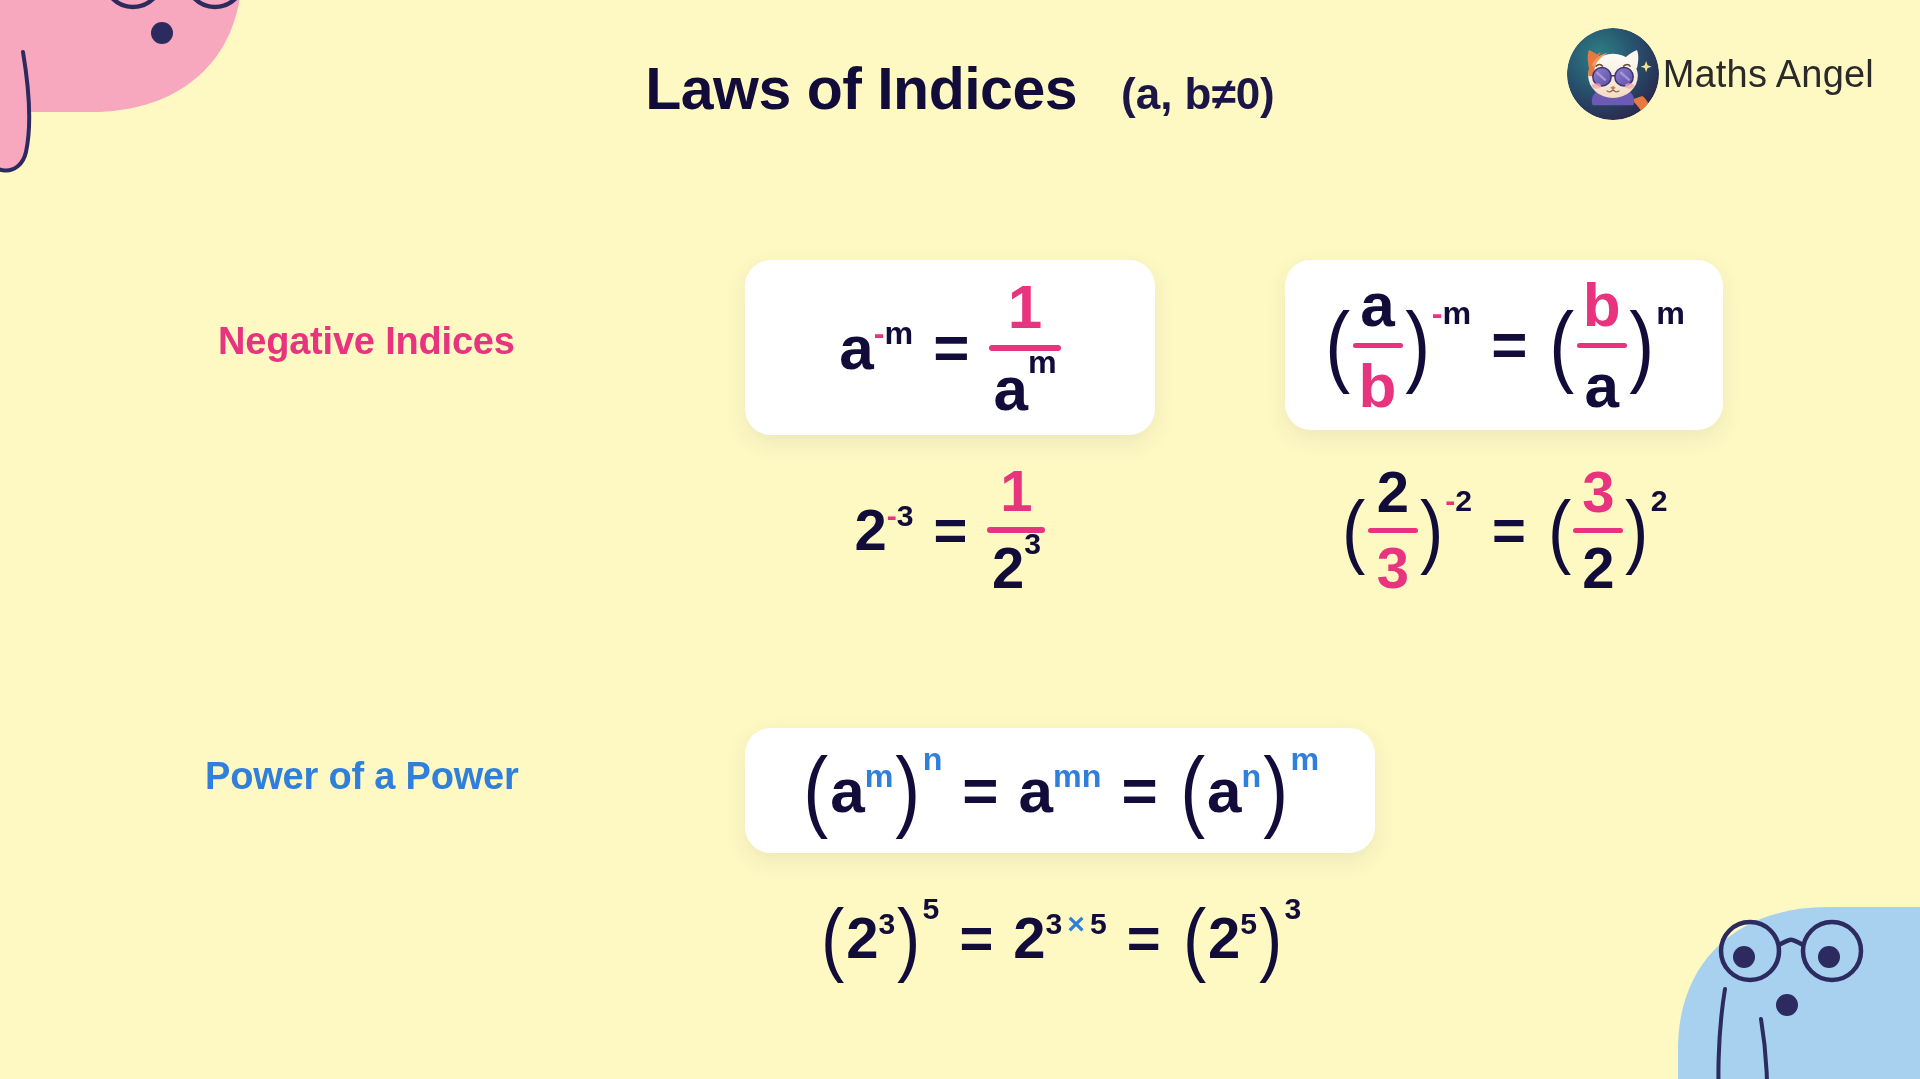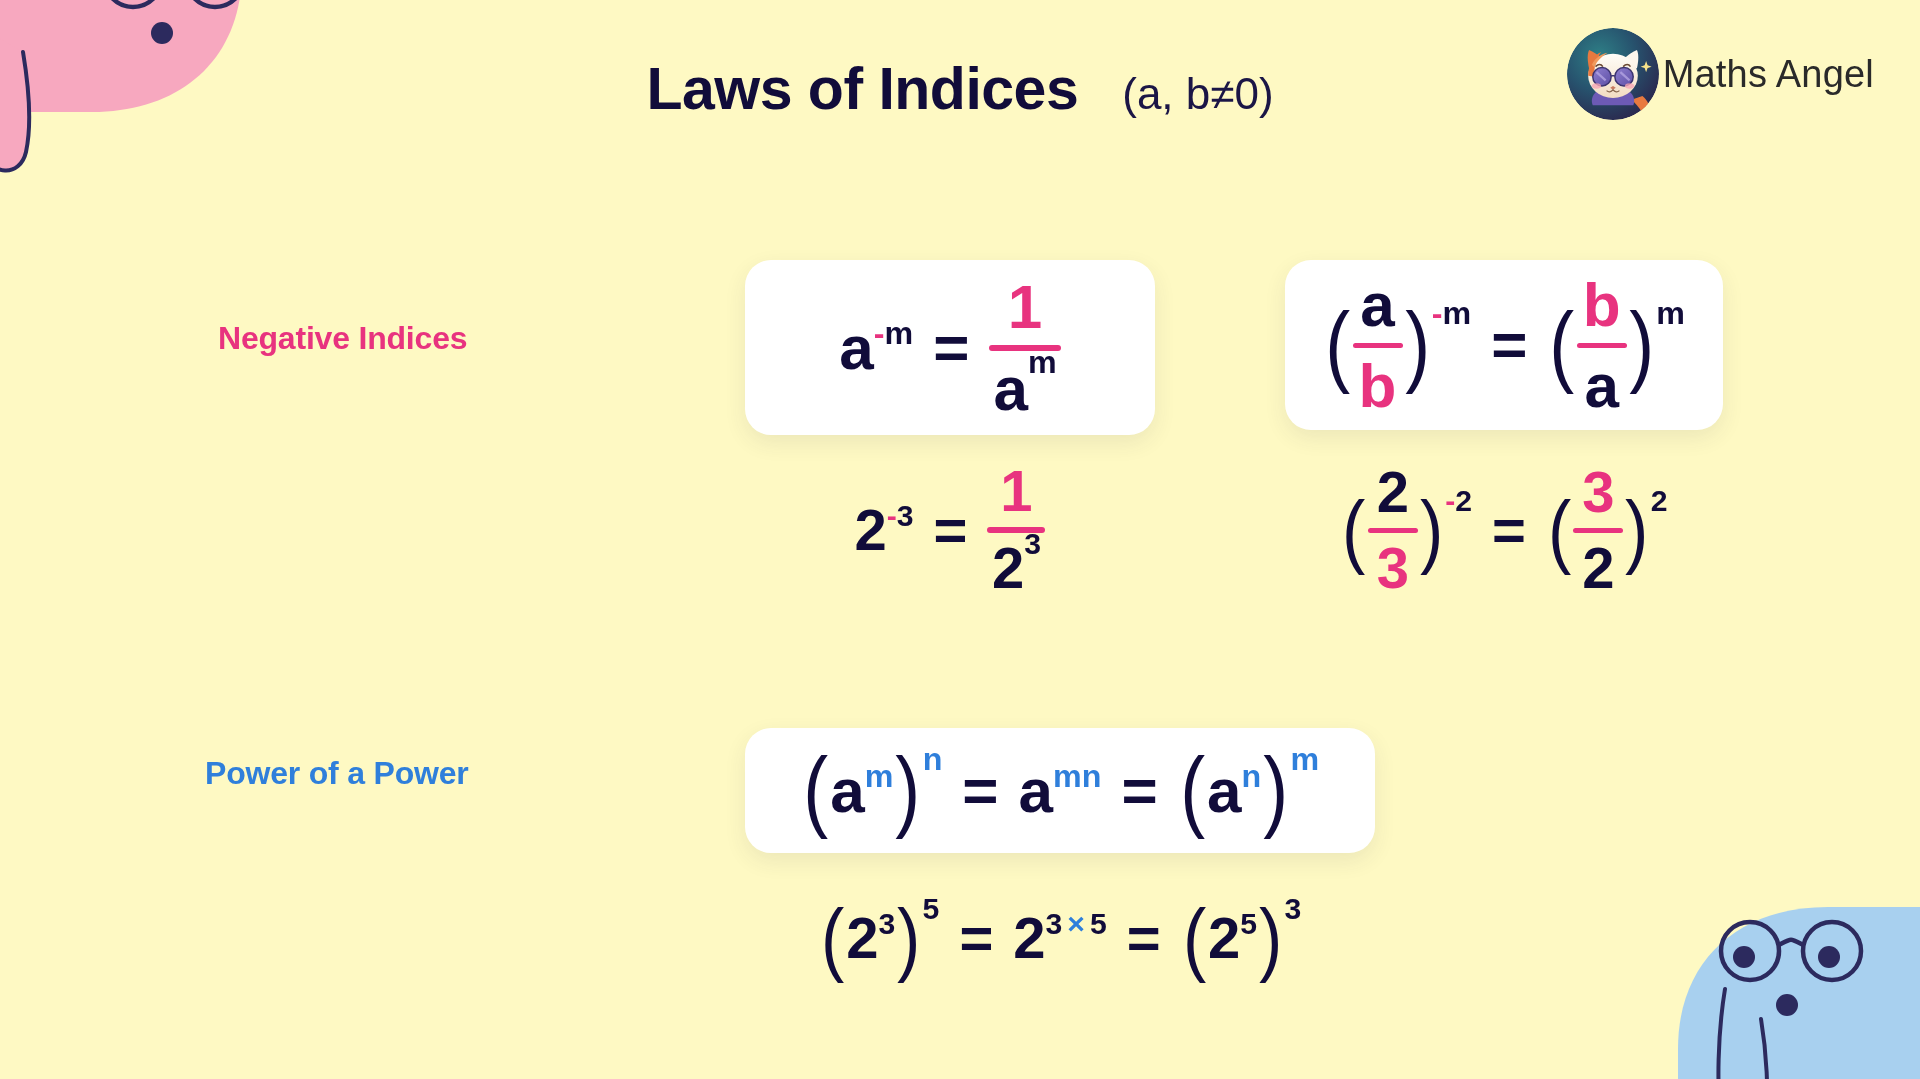--- a/index.html
+++ b/index.html
@@ -53,21 +53,21 @@
     gap: 44px;
   }
   .title {
     font-size: 59px;
     font-weight: bold;
     color: #110c3a;
     letter-spacing: -0.5px;
   }
   .title-cond {
     font-size: 44px;
-    font-weight: 400;
+    font-weight: 700;
     color: #1b1646;
     letter-spacing: 0px;
   }
   .brand {
     position: absolute;
     right: 46px;
     top: 28px;
     display: flex;
     align-items: center;
     gap: 4px;
@@ -80,21 +80,21 @@
   }
   .brand-name {
     font-size: 38px;
     color: #2a2a2a;
     letter-spacing: 0.2px;
   }
 
   
   .section-label {
     position: absolute;
-    font-size: 32px;
+    font-size: 38px;
     font-weight: bold;
     letter-spacing: -0.2px;
     white-space: nowrap;
   }
   .label-neg { color: #e8337f; left: 218px; top: 320px; }
   .label-pow { color: #2f7fdb; left: 205px; top: 755px; text-align: center; }
 
   .card {
     position: absolute;
     background: #ffffff;

